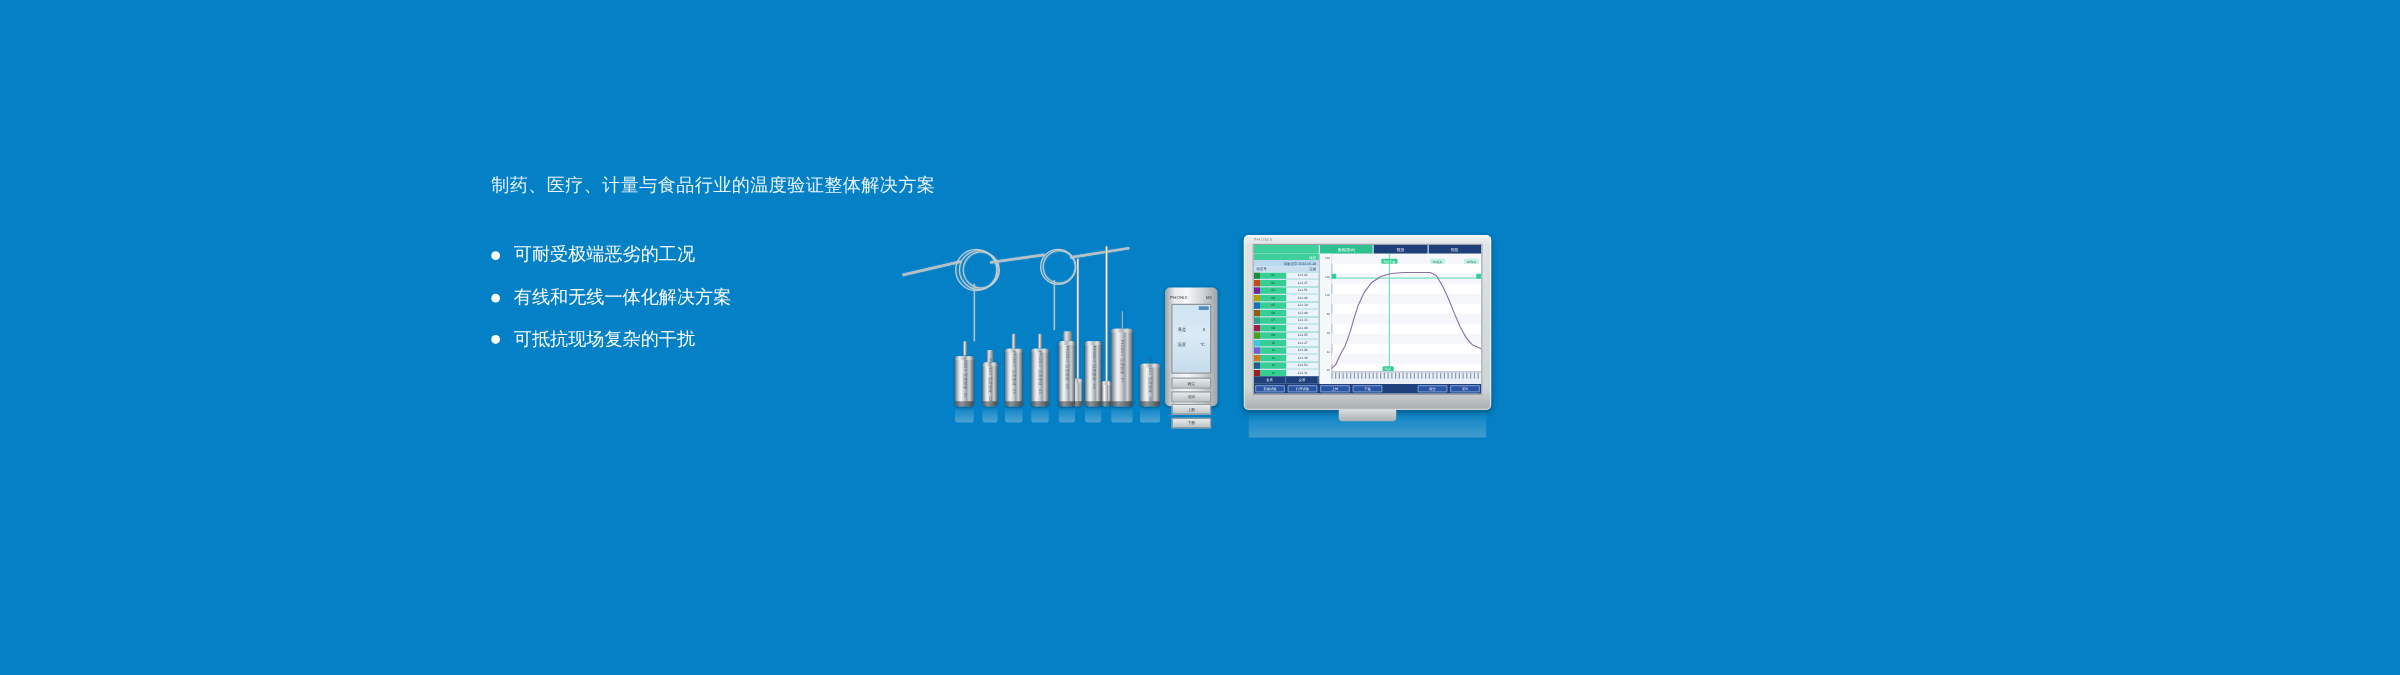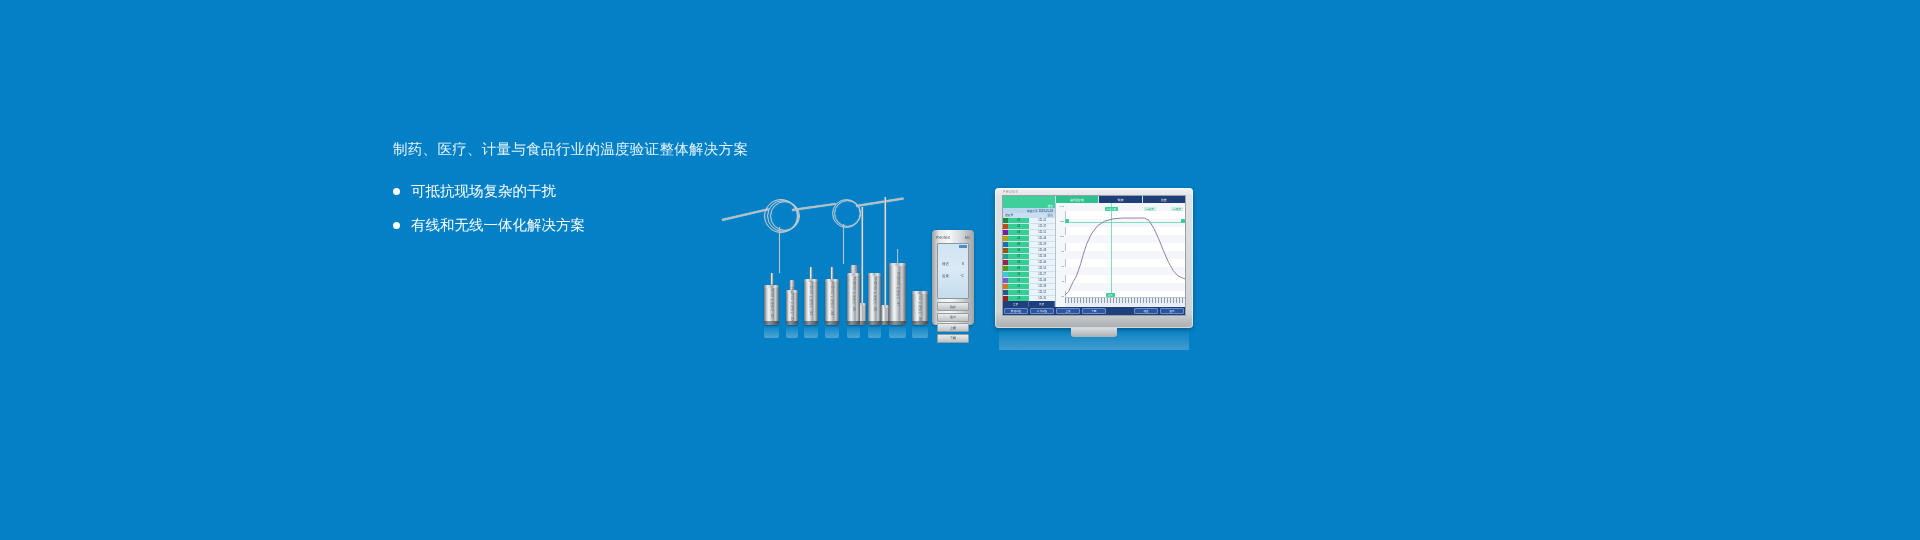--- a/index.html
+++ b/index.html
@@ -17,21 +17,21 @@
   .copy{
     position:absolute;left:393px;top:140px;width:460px;
   }
   .title{
     font-size:24px;font-weight:bold;color:#ffffff;
     letter-spacing:1px;line-height:1.2;margin:0 0 18px 0;
     text-shadow:0 1px 1px rgba(0,0,0,.12);
   }
   .subtitle{
     font-size:14.5px;color:#eaf6fd;font-weight:normal;
-    letter-spacing:.3px;line-height:1.3;margin:0 0 23px 0;
+    letter-spacing:.3px;line-height:1.3;margin:0 0 36px 0;
     white-space:nowrap;
   }
   .bullets{list-style:none;margin:0;padding:0;}
   .bullets li{
     font-size:14.5px;color:#ffffff;line-height:1.3;
     margin-bottom:15px;display:flex;align-items:center;
     white-space:nowrap;
   }
   .dot{
     width:7px;height:7px;border-radius:50%;
@@ -243,25 +243,29 @@
 </head>
 <body>
 
 <div class="banner">
 
   <div class="copy">
     <p class="subtitle">制药、医疗、计量与食品行业的温度验证整体解决方案</p>
     <ul class="bullets">
       <li>
         <span class="dot"></span>
-        <span>可抵抗现场复杂的干扰</span>
+        <span>可耐受极端恶劣的工况</span>
       </li>
       <li>
         <span class="dot"></span>
         <span>有线和无线一体化解决方案</span>
+      </li>
+      <li>
+        <span class="dot"></span>
+        <span>可抵抗现场复杂的干扰</span>
       </li>
     </ul>
   </div>
 
   <div class="photo">
 
     <div class="coil" style="left:22px;top:68px;width:110px;height:48px;">
       <div class="wire" style="left:0;top:26px;width:48px;height:1.6px;transform:rotate(-13deg);transform-origin:left center;"></div>
       <div class="ring" style="left:42px;top:6px;width:32px;height:32px;"></div>
       <div class="ring" style="left:45px;top:7px;width:30px;height:30px;"></div>

